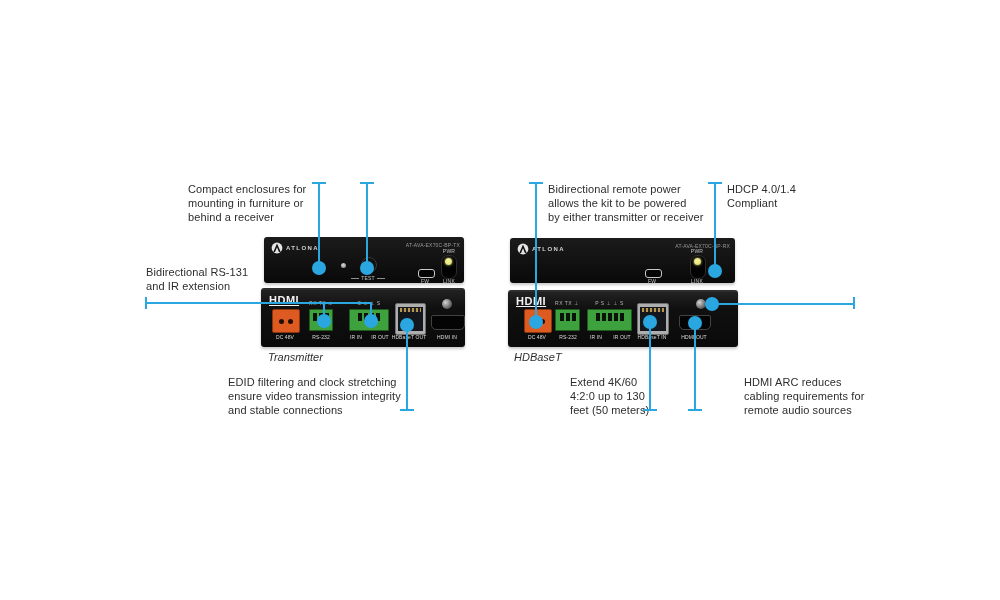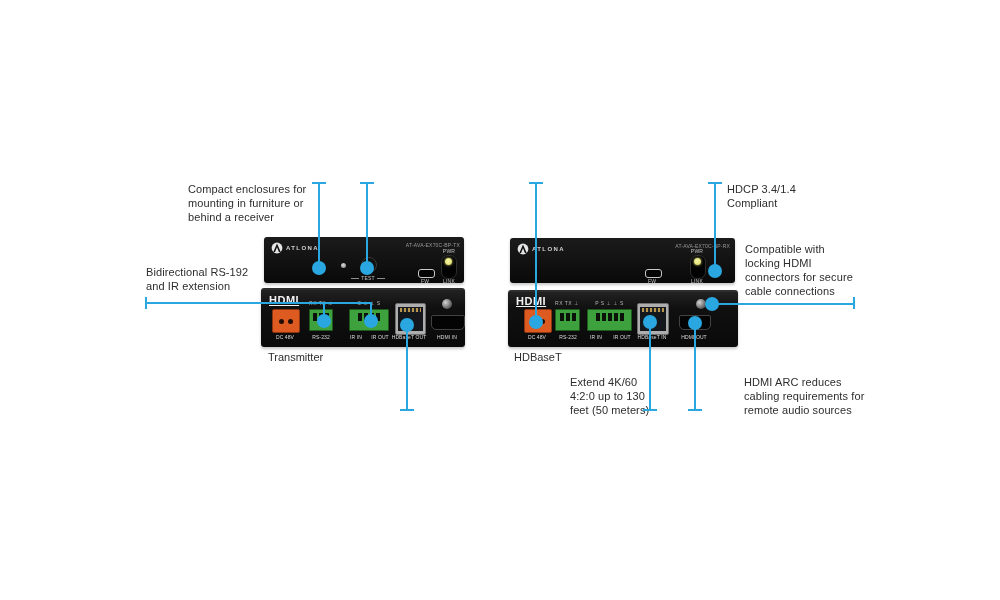--- a/index.html
+++ b/index.html
@@ -1,21 +1,21 @@
 <!DOCTYPE html>
 <html><head>
 <meta charset="utf-8">
 <style>
   html,body{margin:0;padding:0;background:#fff;}
   .canvas{position:relative;width:1000px;height:600px;background:#ffffff;overflow:hidden;
           font-family:"Liberation Sans",sans-serif;}
   
   .callout{position:absolute;font-size:11px;line-height:14px;color:#2d2d2d;
            white-space:pre-line;letter-spacing:.1px;z-index:4;}
-  .caption{position:absolute;font-size:11px;color:#2d2d2d;z-index:4;}
+  .caption{position:absolute;font-size:11px;color:#2d2d2d;z-index:4;font-style:italic;}
   
   .cl{position:absolute;background:#2aa7e0;z-index:6;}
   .dot{position:absolute;width:14px;height:14px;border-radius:50%;background:#2aa7e0;z-index:7;}
   
   .panel{position:absolute;border-radius:3px;z-index:2;
          background:linear-gradient(#1b1b1b,#090909);
          box-shadow:0 2px 3px rgba(0,0,0,.22);}
   .panel.front{border-top:2px solid #2e2e2e;background:linear-gradient(#222 0%,#101010 30%,#0a0a0a 100%);}
   
   .brand{position:absolute;display:flex;align-items:center;gap:3px;}
@@ -51,28 +51,30 @@
   .hdmi-port{position:absolute;background:#040404;border:1px solid #424242;border-radius:2px 2px 5px 5px;}
 </style>
 </head>
 <body>
 
 <div class="canvas">
 
   <div class="callout" style="left:188px;top:182px">Compact enclosures for
 mounting in furniture or
 behind a receiver</div>
-  <div class="callout" style="left:727px;top:182px">HDCP 3.4/1.4
+  <div class="callout" style="left:548px;top:182px">Bidirectional remote power
+allows the kit to be powered
+by either transmitter or receiver</div>
+  <div class="callout" style="left:727px;top:182px">HDCP 4.0/1.4
 Compliant</div>
-  <div class="callout" style="left:146px;top:265px">Bidirectional RS-192
+  <div class="callout" style="left:146px;top:265px">Bidirectional RS-131
 and IR extension</div>
-  <div class="callout" style="left:745px;top:242px">Compatible with
-locking HDMI
-connectors for secure
-cable connections</div>
+  <div class="callout" style="left:228px;top:375px">EDID filtering and clock stretching
+ensure video transmission integrity
+and stable connections</div>
   <div class="callout" style="left:570px;top:375px">Extend 4K/60
 4:2:0 up to 130
 feet (50 meters)</div>
   <div class="callout" style="left:744px;top:375px">HDMI ARC reduces
 cabling requirements for
 remote audio sources</div>
   <div class="caption" style="left:268px;top:351px">Transmitter</div>
   <div class="caption" style="left:514px;top:351px">HDBaseT</div>
 
   <div class="cl" style="left:318px;top:184px;width:2px;height:84px"></div>

